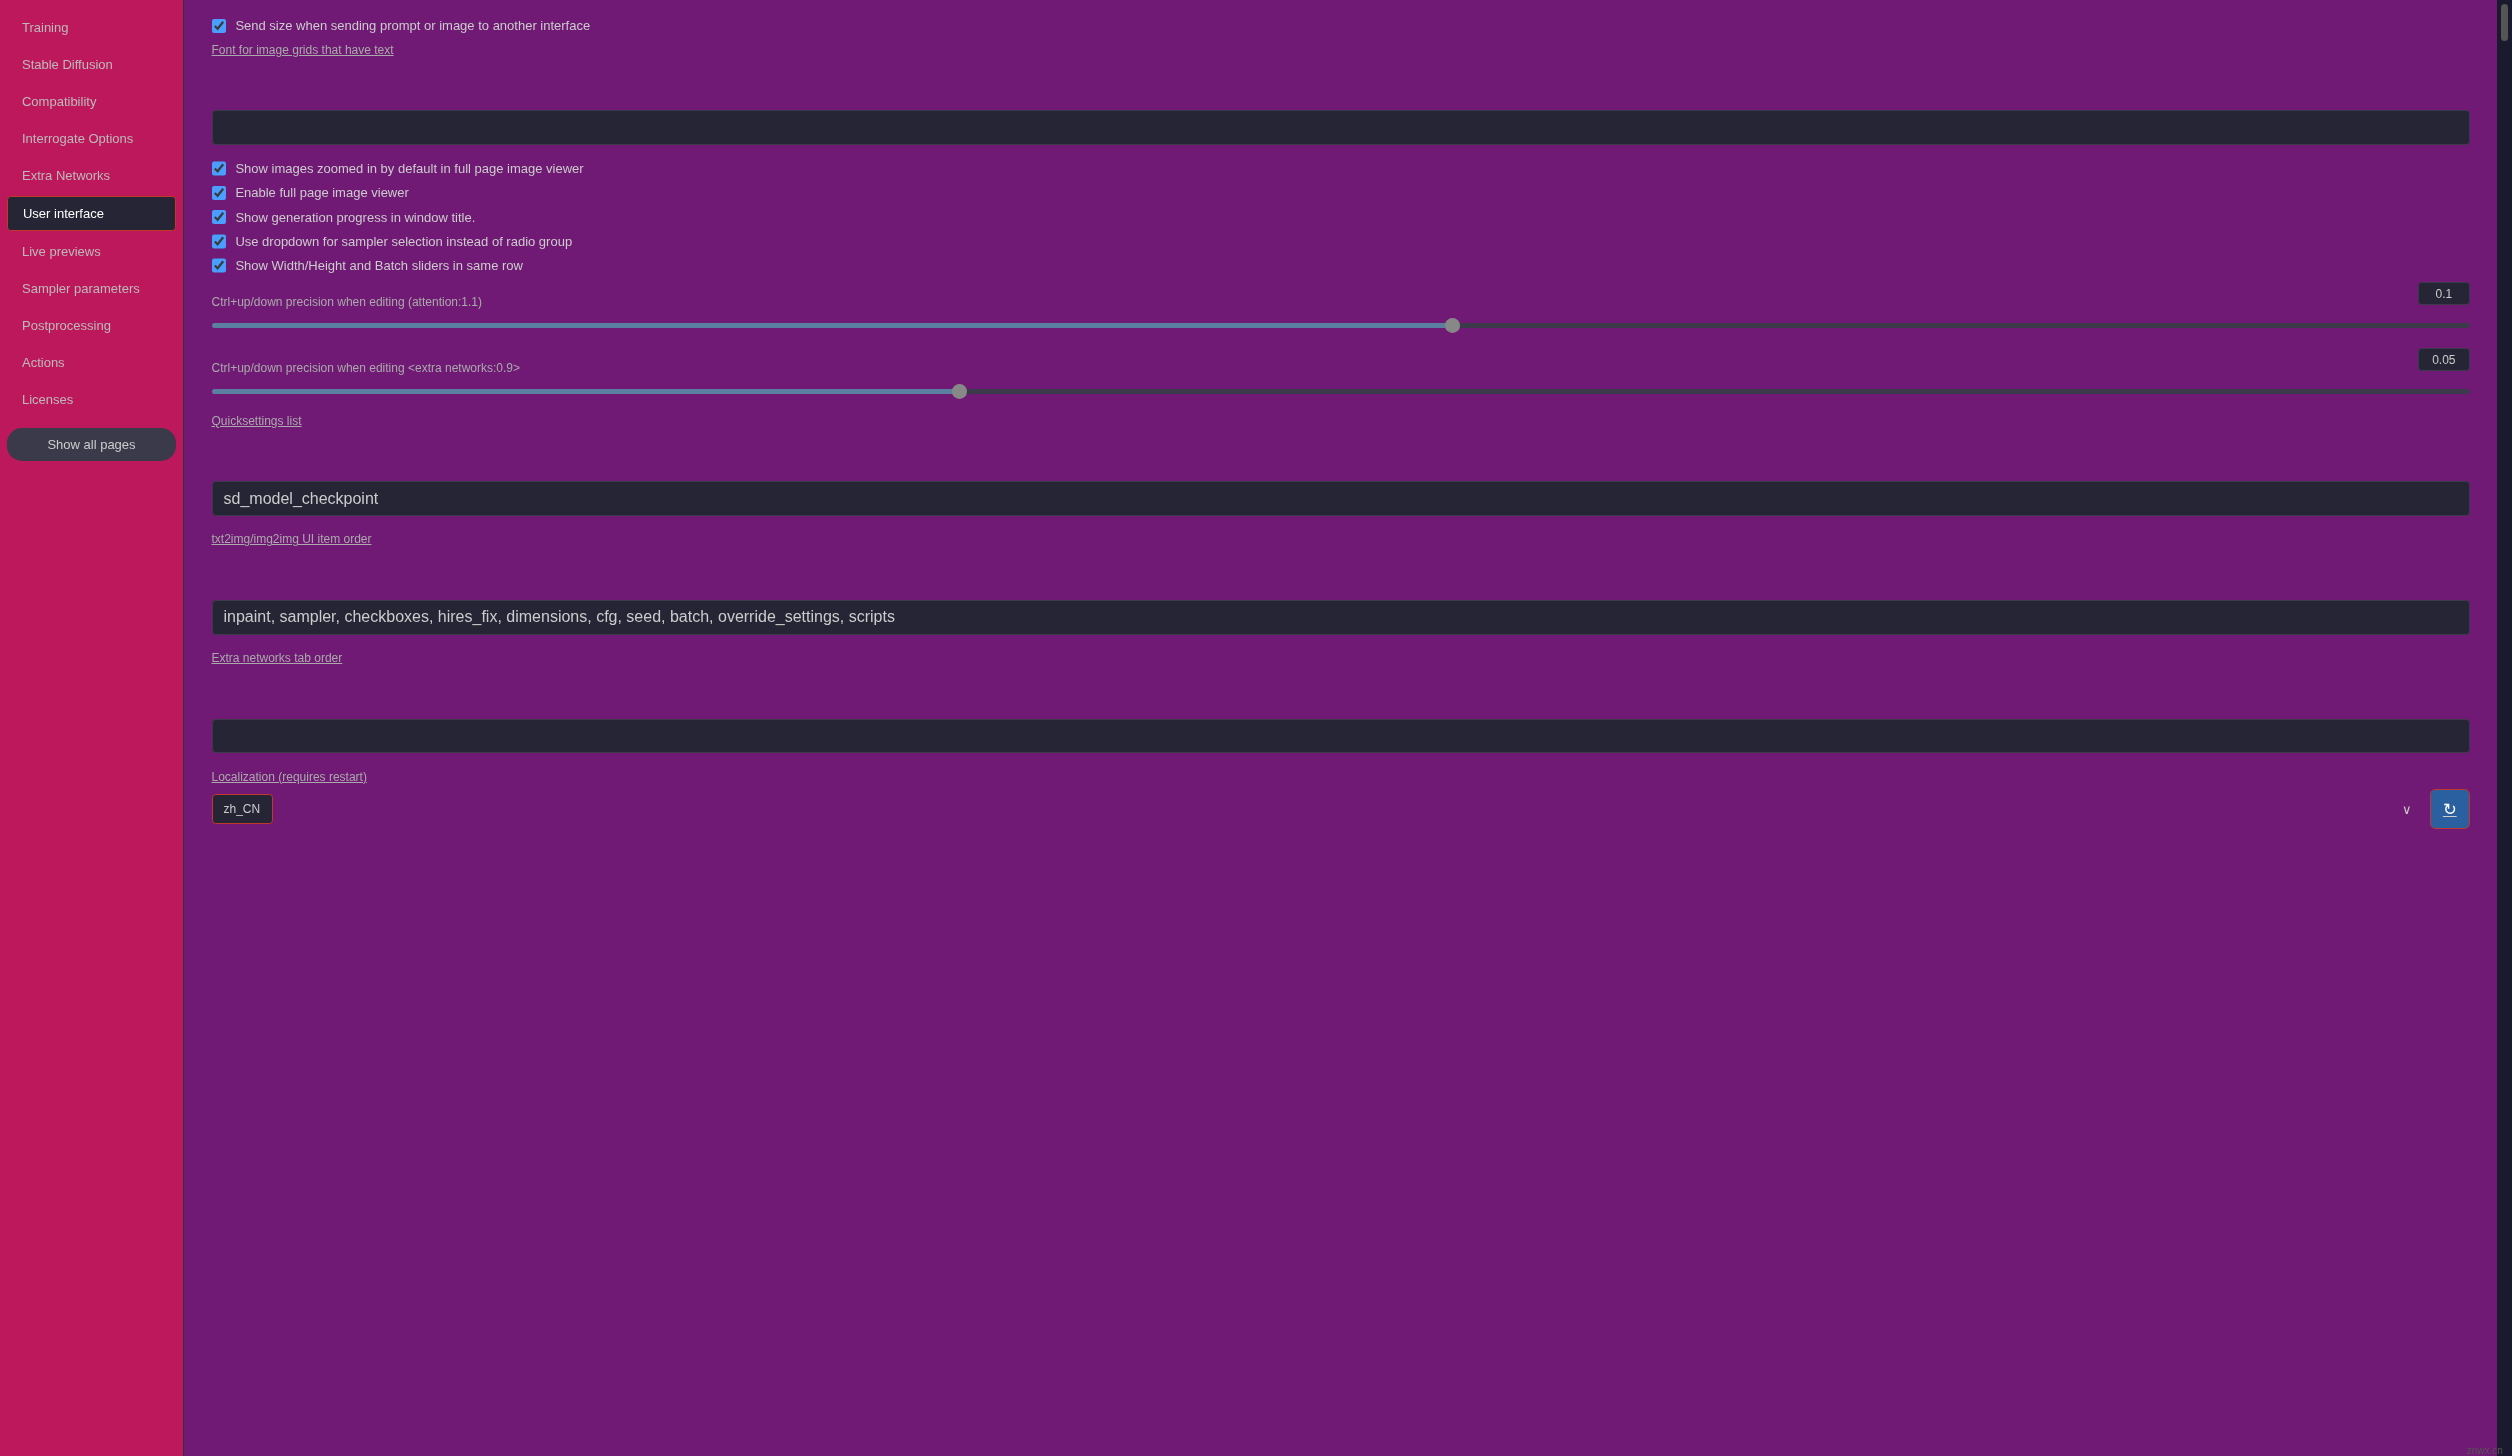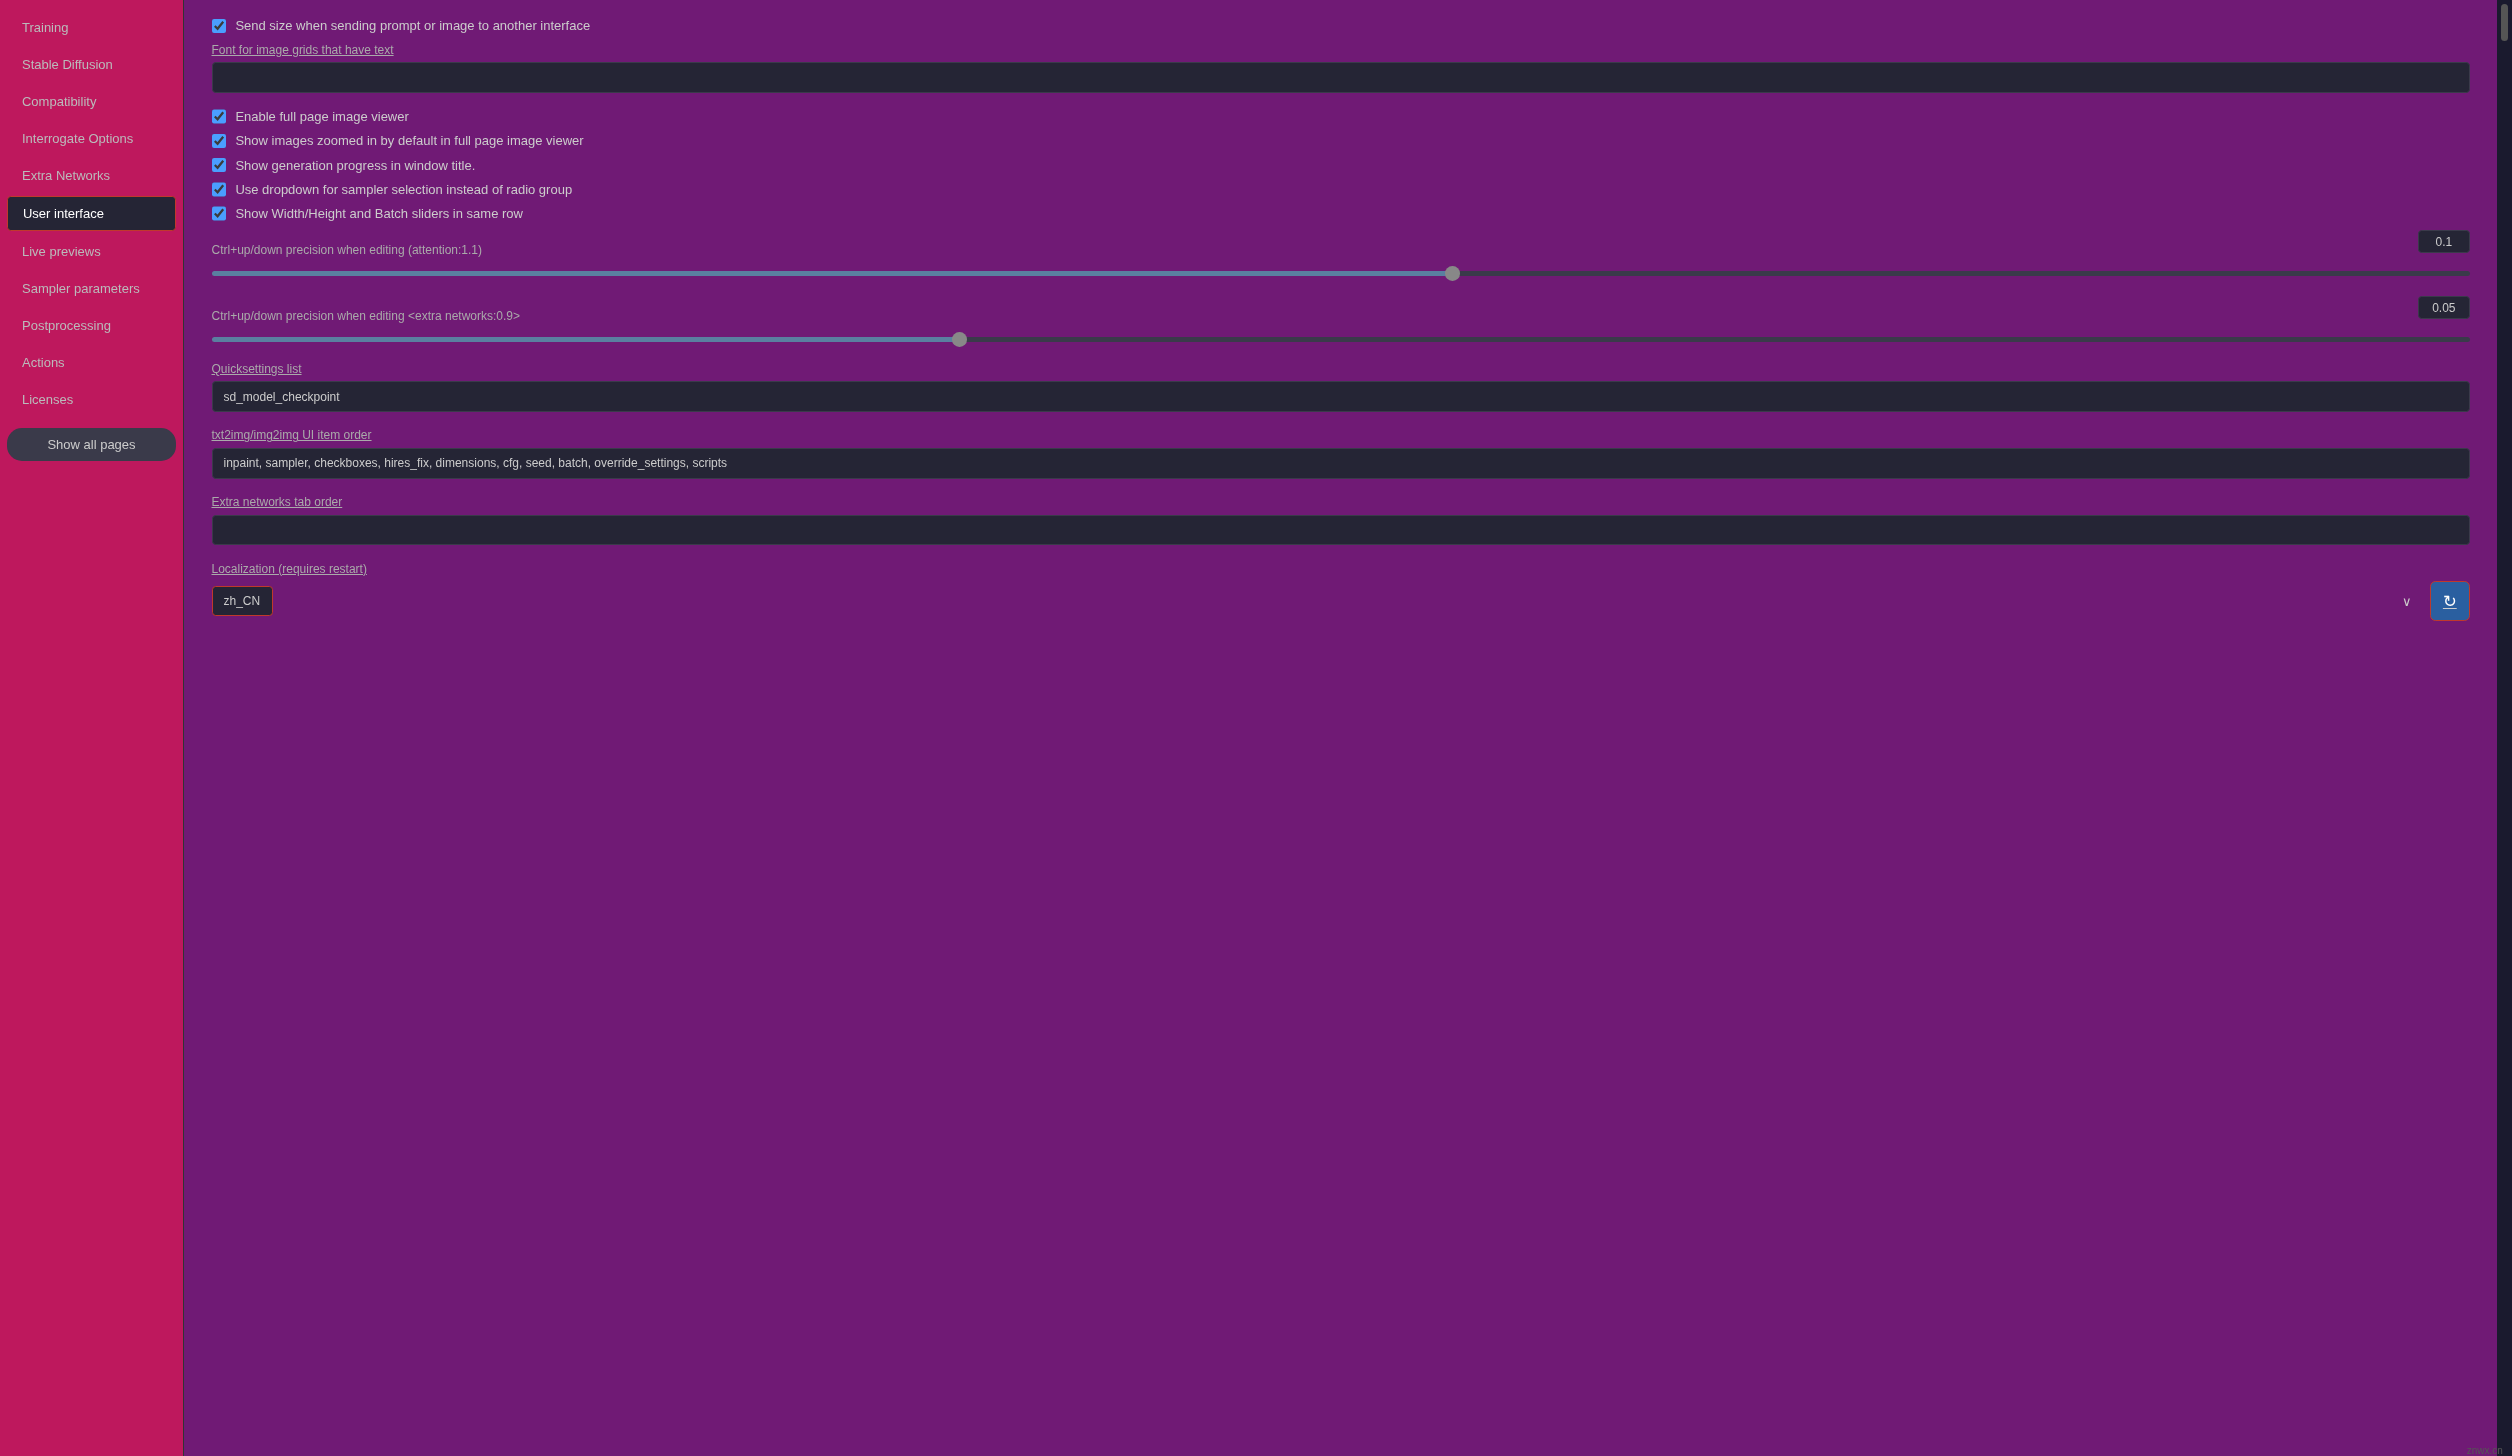--- a/index.html
+++ b/index.html
@@ -95,22 +95,23 @@
       font-size: 12px;
       text-decoration: underline;
     }
     .text-input {
       width: 100%;
       background: #252535;
       border: 0.9px solid #3a3a4a;
       border-radius: 3.7px;
       color: #ccc;
       padding: 7.3px 11px;
-      font-size: 12px;
+      font-size: 16px;
       outline: none;
+      margin-top: 48px;
     }
     .slider-label {
       color: #aaa;
       font-size: 12px;
       flex: 1;
       margin-top: 13px;
       margin-bottom: 3.7px;
     }
     .slider-value {
       background: #252535;
@@ -255,27 +256,27 @@
     <input type="checkbox" id="send-size" checked="" style="">
     <label class="checkbox-label" for="send-size">Send size when sending prompt or image to another interface</label>
   </div>
 
   <div class="section">
     <div class="field-label">Font for image grids that have text</div>
     <input type="text" class="text-input" value="" style="">
   </div>
 
   <div class="checkbox-row">
+    <input type="checkbox" id="show-zoomed" checked="" style="">
+    <label class="checkbox-label" for="show-zoomed">Show images zoomed in by default in full page image viewer</label>
+  </div>
+
+  <div class="checkbox-row">
     <input type="checkbox" id="enable-full-page" checked="" style="">
     <label class="checkbox-label" for="enable-full-page">Enable full page image viewer</label>
-  </div>
-
-  <div class="checkbox-row">
-    <input type="checkbox" id="show-zoomed" checked="" style="">
-    <label class="checkbox-label" for="show-zoomed">Show images zoomed in by default in full page image viewer</label>
   </div>
 
   <div class="checkbox-row">
     <input type="checkbox" id="show-progress" checked="" style="">
     <label class="checkbox-label" for="show-progress">Show generation progress in window title.</label>
   </div>
 
   <div class="checkbox-row">
     <input type="checkbox" id="use-dropdown" checked="" style="">
     <label class="checkbox-label" for="use-dropdown">Use dropdown for sampler selection instead of radio group</label>

